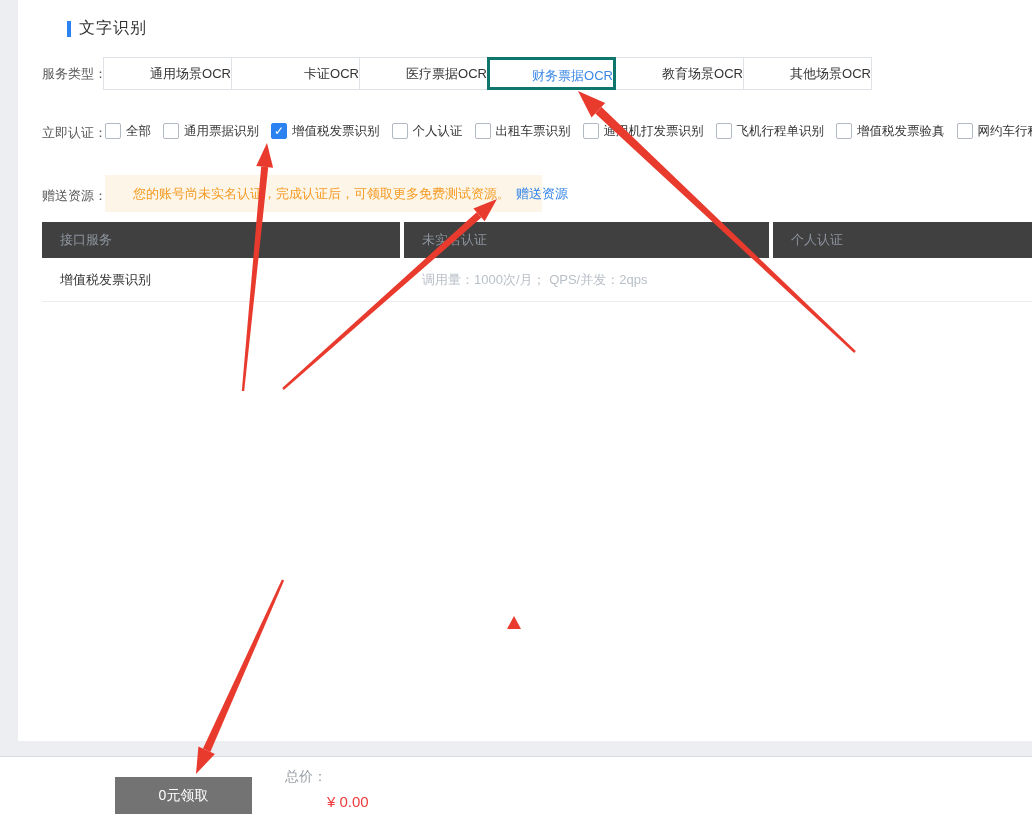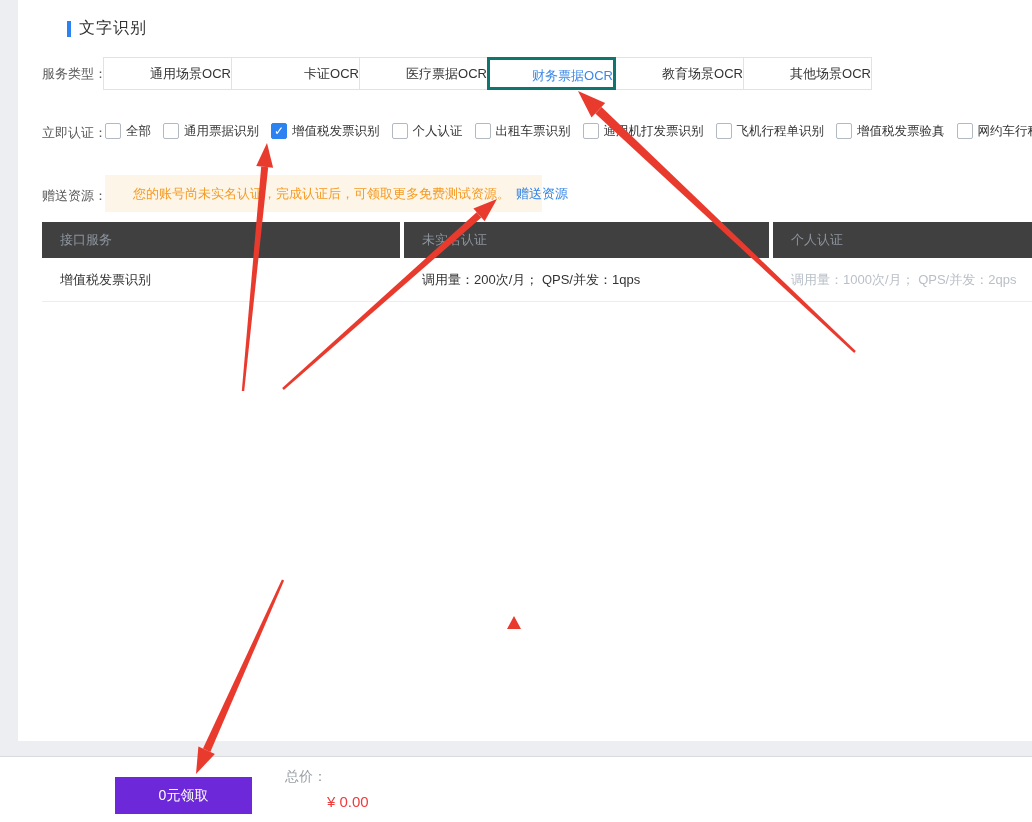--- a/index.html
+++ b/index.html
@@ -51,21 +51,21 @@
   .c1 { width:358px; flex:none; }
   .c2 { width:365px; flex:none; }
   .c3 { flex:1; }
   .td.c3 { color:#b9bfc7; }
 
   
   .footer-gap { position:absolute; left:0; top:741px; width:1032px; height:16px;
     background:#eceef1; border-bottom:1px solid #d9dbe0; z-index:3; }
   .footer { position:absolute; left:0; top:757px; width:1032px; height:65px; background:#fff; z-index:3; }
   .claim { position:absolute; left:115px; top:20px; width:137px; height:37px;
-    background:#6d28d9; color:#fff; font-size:14px; border:none; cursor:pointer;
+    background:#737373; color:#fff; font-size:14px; border:none; cursor:pointer;
     font-family:"Liberation Sans", sans-serif; }
   .total { position:absolute; left:285px; top:11px; }
   .total-label { font-size:14px; color:#9aa0a6; }
   .total-value { font-size:15px; color:#ee3b3b; margin-top:7px;margin-left:42px; }
 
   
   #annot { position:absolute; left:0; top:0; width:1032px; height:822px;
     z-index:10; pointer-events:none; }
 </style>
 </head>
@@ -136,21 +136,20 @@
 
   <div class="qtable">
     <div class="thead">
         <div class="th c1">接口服务</div>
         <div class="th c2">未实名认证</div>
         <div class="th c3">个人认证</div>
       </div>
     <div class="tbody">
         <div class="trow">
           <div class="td c1">增值税发票识别</div>
-          <div class="td c2">调用量：200次/月； QPS/并发：1qps</div>
           <div class="td c3">调用量：1000次/月； QPS/并发：2qps</div>
         </div>
       </div>
   </div>
 
   <div class="left-strip"></div>
   <div class="footer-gap"></div>
 
   <div class="footer">
     <button class="claim">0元领取</button>

